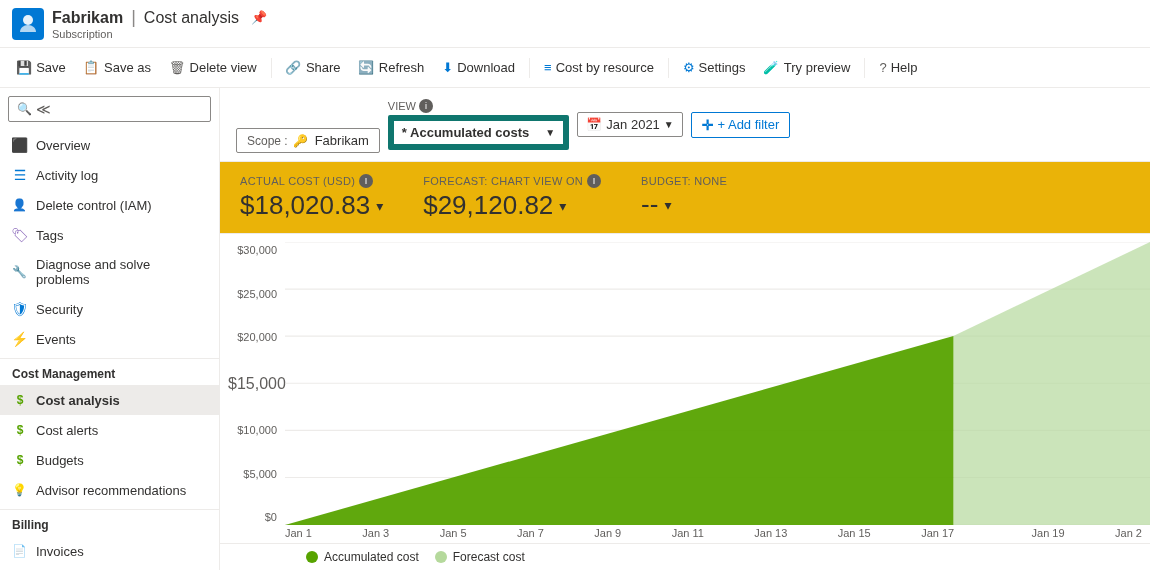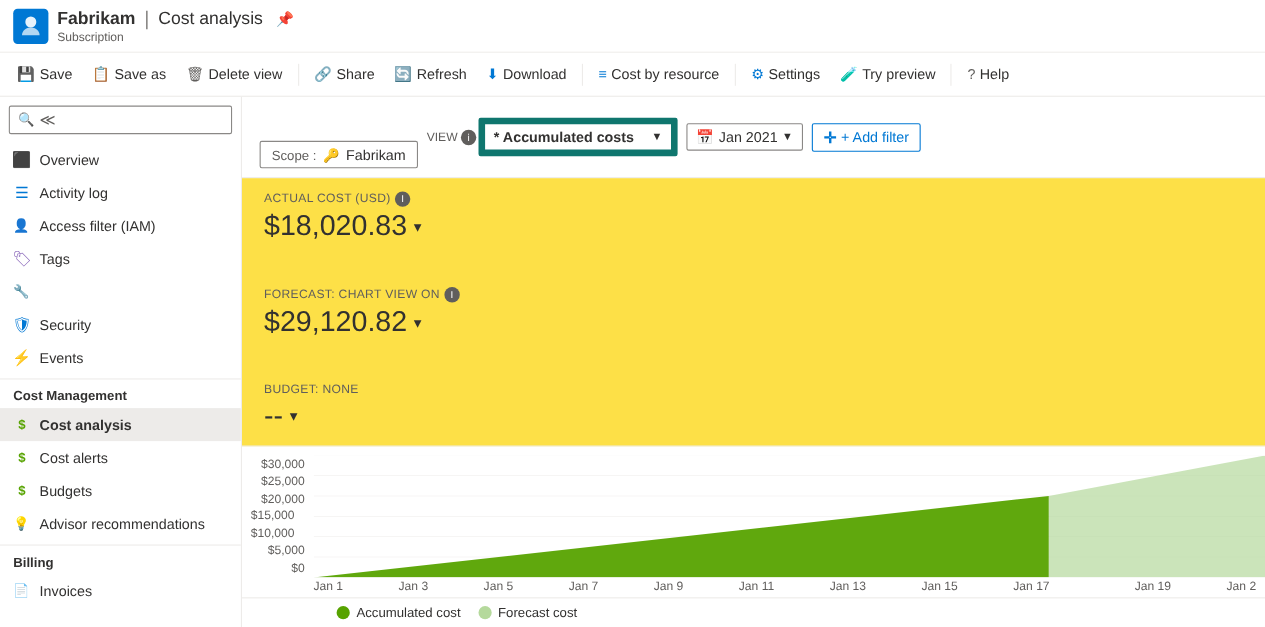--- a/index.html
+++ b/index.html
@@ -31,28 +31,28 @@
     .sidebar-item .item-icon { width: 16px; height: 16px; display: flex; align-items: center; justify-content: center; font-size: 14px; flex-shrink: 0; }
 
     .sidebar-section { padding: 8px 12px 4px; font-size: 12px; font-weight: 600; color: #323130; border-top: 1px solid #edebe9; margin-top: 4px; }
 
     
     .content { flex: 1; display: flex; flex-direction: column; overflow: hidden; background: #faf9f8; }
 
     
     .content-toolbar { display: flex; align-items: center; padding: 8px 16px; background: #fff; border-bottom: 1px solid #edebe9; gap: 8px; flex-wrap: wrap; }
     .scope-btn { display: flex; align-items: center; gap: 6px; border: 1px solid #8a8886; border-radius: 2px; padding: 4px 10px; background: #fff; cursor: pointer; font-size: 13px; margin-top: 32px; }
-    .view-section { display: flex; flex-direction: row; gap: 2px; justify-content: center; }
+    .view-section { display: flex; flex-direction: column; gap: 2px; justify-content: center; }
     .view-label { font-size: 11px; color: #605e5c; display: flex; align-items: center; gap: 3px; }
     .view-dropdown { display: flex; align-items: center; gap: 16px; border: 6px solid #0f766e; border-radius: 2px; padding: 4px 8px; background: #fff; cursor: pointer; font-size: 13px; font-weight: 600; }
     .date-dropdown { display: flex; align-items: center; gap: 4px; border: 1px solid #8a8886; border-radius: 2px; padding: 4px 8px; background: #fff; cursor: pointer; font-size: 13px; }
     .add-filter-btn { display: flex; align-items: center; gap: 4px; border: 1px solid #0078d4; border-radius: 2px; padding: 4px 10px; background: #fff; cursor: pointer; color: #0078d4; font-size: 13px; }
 
     
-    .cost-metrics { display: flex; padding: 12px 20px; background: #fde047; gap: 40px; align-items: flex-start; border-bottom: 1px solid #edebe9; flex-direction: column; }
+    .cost-metrics { display: flex; padding: 12px 20px; background: #eab308; gap: 40px; align-items: center; border-bottom: 1px solid #edebe9; }
     .metric { display: flex; flex-direction: column; gap: 2px; }
     .metric-label { font-size: 11px; color: #605e5c; display: flex; align-items: center; gap: 4px; text-transform: uppercase; letter-spacing: 0.3px; }
     .metric-value { font-size: 26px; font-weight: 300; color: #323130; display: flex; align-items: center; gap: 6px; }
     .metric-value .arrow { font-size: 14px; color: #323130; }
     .metric-value .dash { font-size: 26px; font-weight: 300; }
 
     
     .chart-legend { display: flex; align-items: flex-end; gap: 16px; padding: 6px 16px 6px 86px; background: #fff; border-top: 1px solid #edebe9; }
     .legend-item { display: flex; align-items: center; gap: 6px; font-size: 12px; color: #323130; }
     .legend-dot { width: 12px; height: 12px; border-radius: 50%; }
@@ -143,28 +143,29 @@
       <div class="sidebar-item">
         <span class="item-icon" style="color:#ffd700;">⬛</span>
         <span>Overview</span>
       </div>
       <div class="sidebar-item">
         <span class="item-icon" style="color:#0078d4;">☰</span>
         <span>Activity log</span>
       </div>
       <div class="sidebar-item">
         <span class="item-icon" style="color:#0078d4;font-size:12px;">👤</span>
-        <span>Access filter (IAM)</span>
+        <span>Delete control (IAM)</span>
       </div>
       <div class="sidebar-item">
         <span class="item-icon" style="color:#8764b8;">🏷</span>
         <span>Tags</span>
       </div>
       <div class="sidebar-item">
         <span class="item-icon" style="color:#605e5c;font-size:12px;">🔧</span>
+        <span>Diagnose and solve problems</span>
       </div>
       <div class="sidebar-item">
         <span class="item-icon" style="color:#0078d4;">🛡</span>
         <span>Security</span>
       </div>
       <div class="sidebar-item">
         <span class="item-icon" style="color:#ffd700;">⚡</span>
         <span>Events</span>
       </div>
 
@@ -259,22 +260,22 @@
         </div>
       </div>
 
       <div style="flex:1;display:flex;flex-direction:column;background:#fff;overflow:hidden;">
         <div style="display:flex;flex:1;overflow:hidden;padding:8px 0 0 0;">
 
           <div style="width:65px;display:flex;flex-direction:column;justify-content:space-between;padding:2px 8px 2px 8px;flex-shrink:0;">
             <span style="font-size:11px;color:#605e5c;text-align:right;">$30,000</span>
             <span style="font-size:11px;color:#605e5c;text-align:right;">$25,000</span>
             <span style="font-size:11px;color:#605e5c;text-align:right;">$20,000</span>
-            <span style="font-size:11px;color:#605e5c;text-align:left;">$15,000</span>
-            <span style="font-size:11px;color:#605e5c;">$10,000</span>
+            <span style="font-size:16px;color:#605e5c;text-align:right;">$15,000</span>
+            <span style="font-size:11px;color:#605e5c;text-align:right;">$10,000</span>
             <span style="font-size:11px;color:#605e5c;text-align:right;">$5,000</span>
             <span style="font-size:11px;color:#605e5c;text-align:right;">$0</span>
           </div>
 
           <div style="flex:1;position:relative;overflow:hidden;">
             <svg width="100%" height="100%" viewBox="0 0 880 250" preserveAspectRatio="none">
 
               <line x1="0" y1="0" x2="880" y2="0" class="grid-line"></line>
               <line x1="0" y1="41.6" x2="880" y2="41.6" class="grid-line"></line>
               <line x1="0" y1="83.2" x2="880" y2="83.2" class="grid-line"></line>

